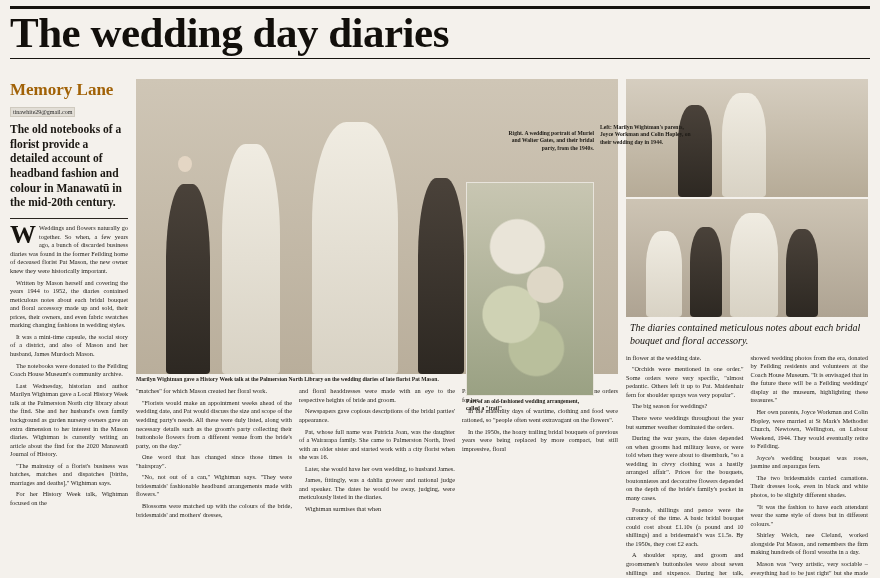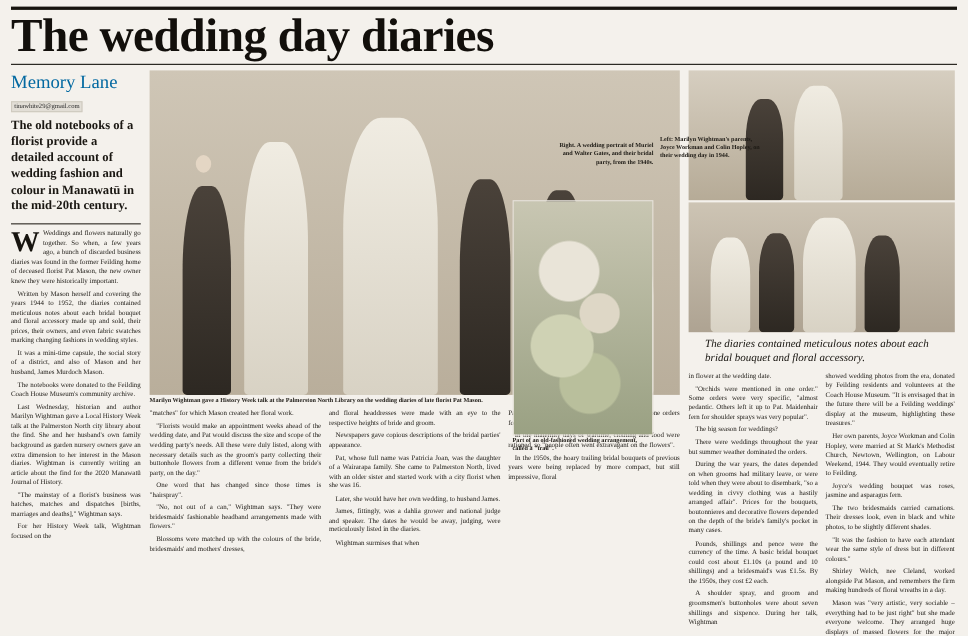--- a/index.html
+++ b/index.html
@@ -15,21 +15,21 @@
     width:880px;height:578px;
     background:#f4f1ec;
     box-sizing:border-box;
     padding:6px 10px 4px 10px;
   }
   
   .masthead{
     border-top:3px solid #17140f;
     border-bottom:1px solid #17140f;
     padding:2px 0 4px 0;
-    margin-bottom:5px;
+    margin-bottom:20px;
   }
   .masthead h1{
     margin:0;
     font-family:"Liberation Serif", serif;
     font-weight:700;
     font-size:43px;
     line-height:1.0;
     letter-spacing:-0.5px;
     color:#120f0b;
   }
@@ -39,22 +39,22 @@
     gap:8px;
     height:527px;
   }
   .col-left{width:118px;flex:0 0 118px;}
   .col-mid{width:482px;flex:0 0 482px;}
   .col-right{width:242px;flex:0 0 242px;}
 
   
   .kicker{
     font-size:17px;
-    font-weight:400;
-    color:#0369a1;
+    font-weight:700;
+    color:#a16207;
     line-height:1.05;
     margin:2px 0 1px 0;
   }
   .kicker .l2{display:block;}
   .email{
     font-size:6px;
     color:#2b2b2b;
     background:#e2ded6;
     display:inline-block;
     padding:1px 2px;
@@ -113,21 +113,21 @@
   .two-col .c{flex:1;}
 
   
   .rp1{width:242px;height:118px;background:linear-gradient(#d6cec0,#b6ab97);}
   .rp2{width:242px;height:118px;background:linear-gradient(#cdc4b4,#aea392);}
 
   .pullquote{
     font-style:italic;
     font-size:10px;
     line-height:1.28;
-    margin:5px 0 6px 15px;
+    margin:5px 0 6px 4px;
     color:#17140f;
     font-family:"Liberation Serif", serif;
   }
   .right-cols{display:flex;gap:7px;}
   .right-cols .c{flex:1;}
 
   
   .bouquet{
     position:absolute;
     left:466px;top:182px;
@@ -175,21 +175,21 @@
     <h1>The wedding day diaries</h1>
   </div>
 
   <div class="body-grid">
 
     <div class="col-left">
       <div class="kicker">
         <span>Memory Lane</span>
       </div>
       <div class="email">tinawhite29@gmail.com</div>
-      <div class="standfirst">The old notebooks of a florist provide a detailed account of wedding fashion and colour in Manawatū in the mid-20th century.</div>
+      <div class="standfirst">The old notebooks of a florist provide a detailed account of headband fashion and colour in Manawatū in the mid-20th century.</div>
       <div class="rule-thin"></div>
       <div class="col-text">
         <p class="first"><span class="dropcap">W</span><span>Weddings and flowers naturally go together. So when, a few years ago, a bunch of discarded business diaries was found in the former Feilding home of deceased florist Pat Mason, the new owner knew they were historically important.</span></p>
         <p>Written by Mason herself and covering the years 1944 to 1952, the diaries contained meticulous notes about each bridal bouquet and floral accessory made up and sold, their prices, their owners, and even fabric swatches marking changing fashions in wedding styles.</p>
         <p>It was a mini-time capsule, the social story of a district, and also of Mason and her husband, James Murdoch Mason.</p>
         <p>The notebooks were donated to the Feilding Coach House Museum's community archive.</p>
         <p>Last Wednesday, historian and author Marilyn Wightman gave a Local History Week talk at the Palmerston North city library about the find. She and her husband's own family background as garden nursery owners gave an extra dimension to her interest in the Mason diaries. Wightman is currently writing an article about the find for the 2020 Manawatū Journal of History.</p>
         <p>"The mainstay of a florist's business was hatches, matches and dispatches [births, marriages and deaths]," Wightman says.</p>
         <p>For her History Week talk, Wightman focused on the</p>
       </div>

